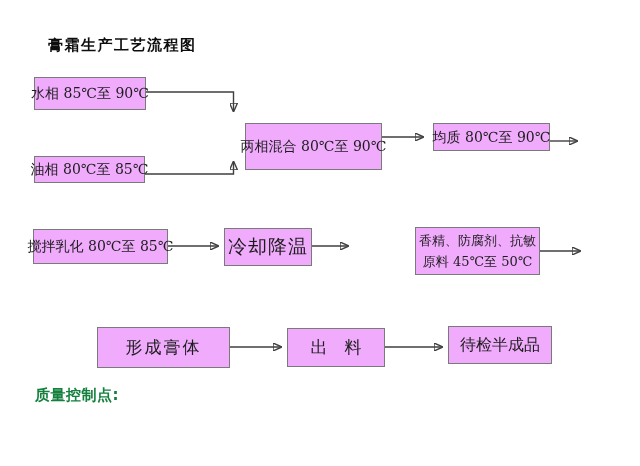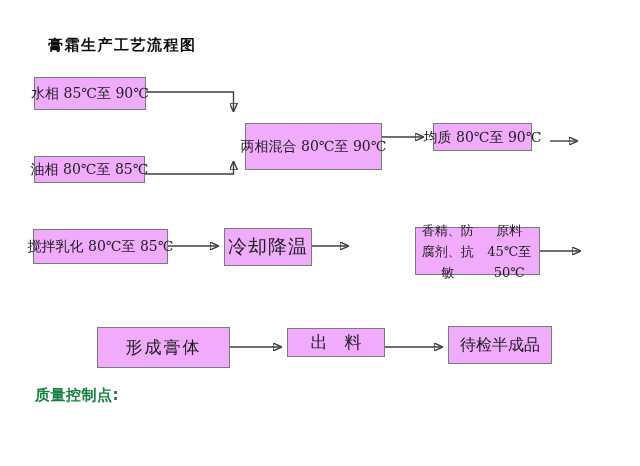--- a/index.html
+++ b/index.html
@@ -35,35 +35,35 @@
     align-items: center;
     justify-content: center;
     text-align: center;
     font-size: 14px;
     line-height: 1.15;
     color: #1c1c1c;
     box-sizing: border-box;
     white-space: nowrap;
   }
   .fbox.two-line {
-    flex-direction: row;
+    flex-direction: column;
     justify-content: center;
     line-height: 21px;
     white-space: normal;
     align-items: center;
   }
   #box-water    { left: 34px;  top: 49px;  width: 112px; height: 33px; }
   #box-oil      { left: 34px;  top: 128px; width: 111px; height: 27px; }
   #box-mix      { left: 245px; top: 95px;  width: 137px; height: 47px; }
-  #box-homog    { left: 433px; top: 95px;  width: 99px; height: 28px; }
+  #box-homog    { left: 433px; top: 95px;  width: 117px; height: 28px; }
   #box-stir     { left: 33px;  top: 201px; width: 135px; height: 35px; }
   #box-cool     { left: 224px; top: 200px; width: 88px;  height: 38px; font-size: 19px; letter-spacing: 1px; }
   #box-add      { left: 415px; top: 199px; width: 125px; height: 48px; font-size: 13px; }
   #box-paste    { left: 97px;  top: 299px; width: 133px; height: 41px; font-size: 17px; letter-spacing: 2px; }
-  #box-out      { left: 287px; top: 300px; width: 98px;  height: 29px; font-size: 17px; }
+  #box-out      { left: 287px; top: 300px; width: 98px;  height: 39px; font-size: 17px; }
   #box-semi     { left: 448px; top: 298px; width: 104px; height: 38px; font-size: 16px; }
   .connectors {
     position: absolute;
     left: 0; top: 0;
     width: 640px;
     height: 466px;
     pointer-events: none;
   }
   .connectors path {
     fill: none;

